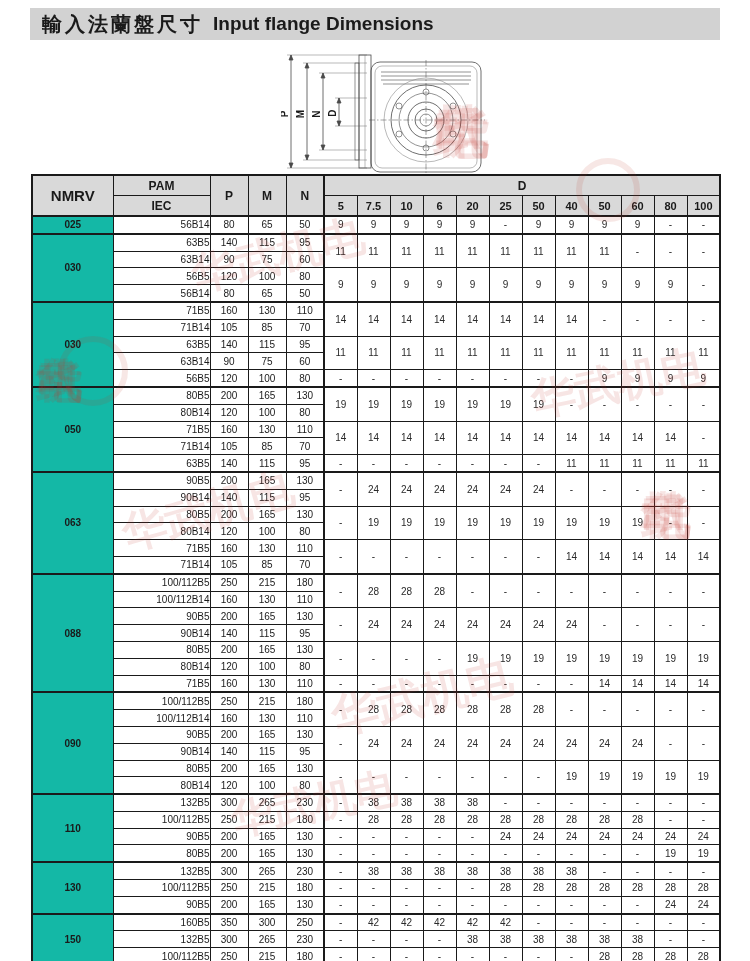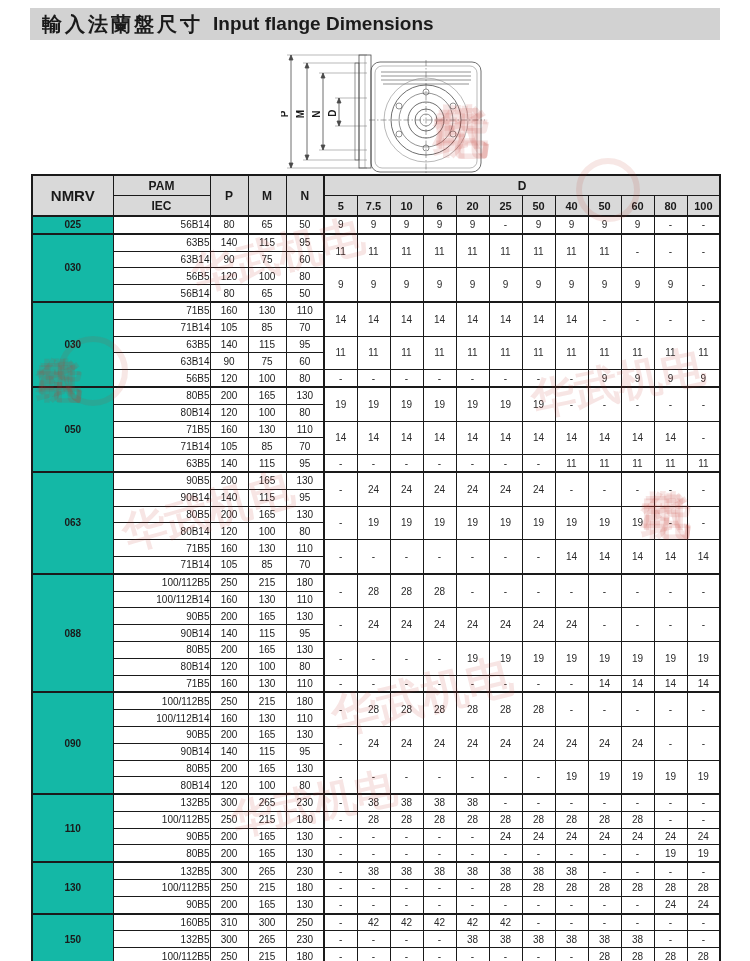--- a/index.html
+++ b/index.html
@@ -739,21 +739,21 @@
         <td rowspan="1" class="dval">-</td>
         <td rowspan="1" class="dval">-</td>
         <td rowspan="1" class="dval">-</td>
         <td rowspan="1" class="dval">-</td>
         <td rowspan="1" class="dval">24</td>
         <td rowspan="1" class="dval">24</td>
       </tr>
       <tr class="sec-top">
         <td rowspan="3" class="model">150</td>
         <td class="iec">160B5</td>
-        <td>310</td>
+        <td>350</td>
         <td>300</td>
         <td class="ncol">250</td>
         <td rowspan="1" class="dval">-</td>
         <td rowspan="1" class="dval">42</td>
         <td rowspan="1" class="dval">42</td>
         <td rowspan="1" class="dval">42</td>
         <td rowspan="1" class="dval">42</td>
         <td rowspan="1" class="dval">42</td>
         <td rowspan="1" class="dval">-</td>
         <td rowspan="1" class="dval">-</td>

